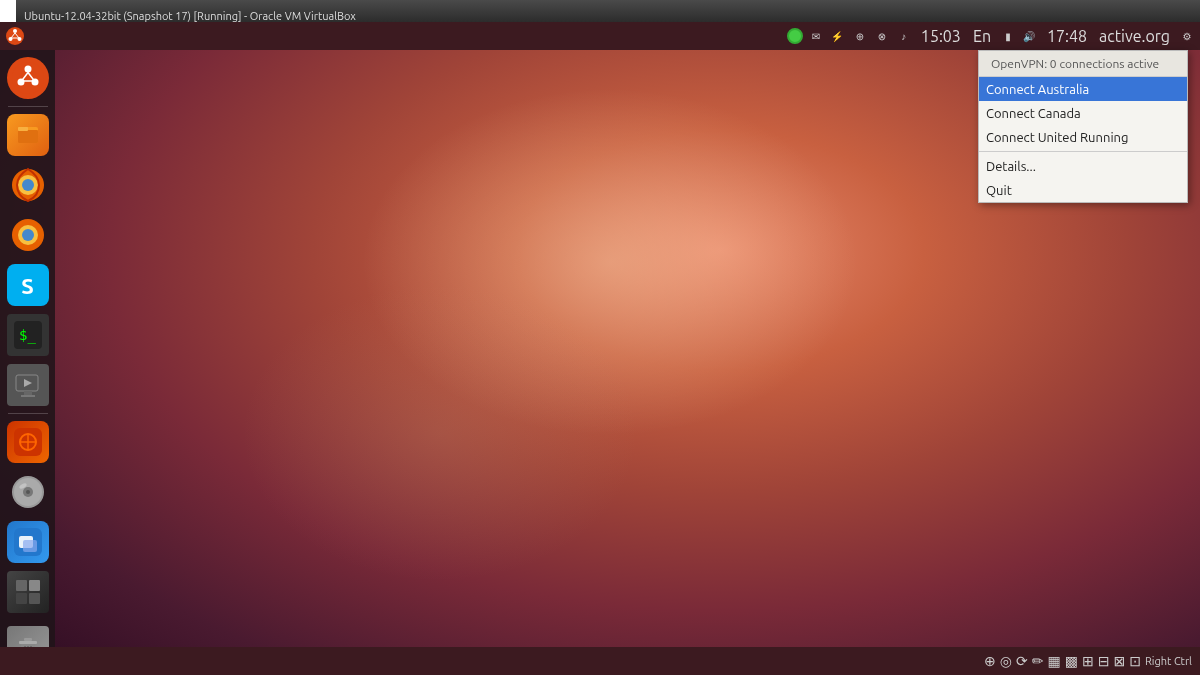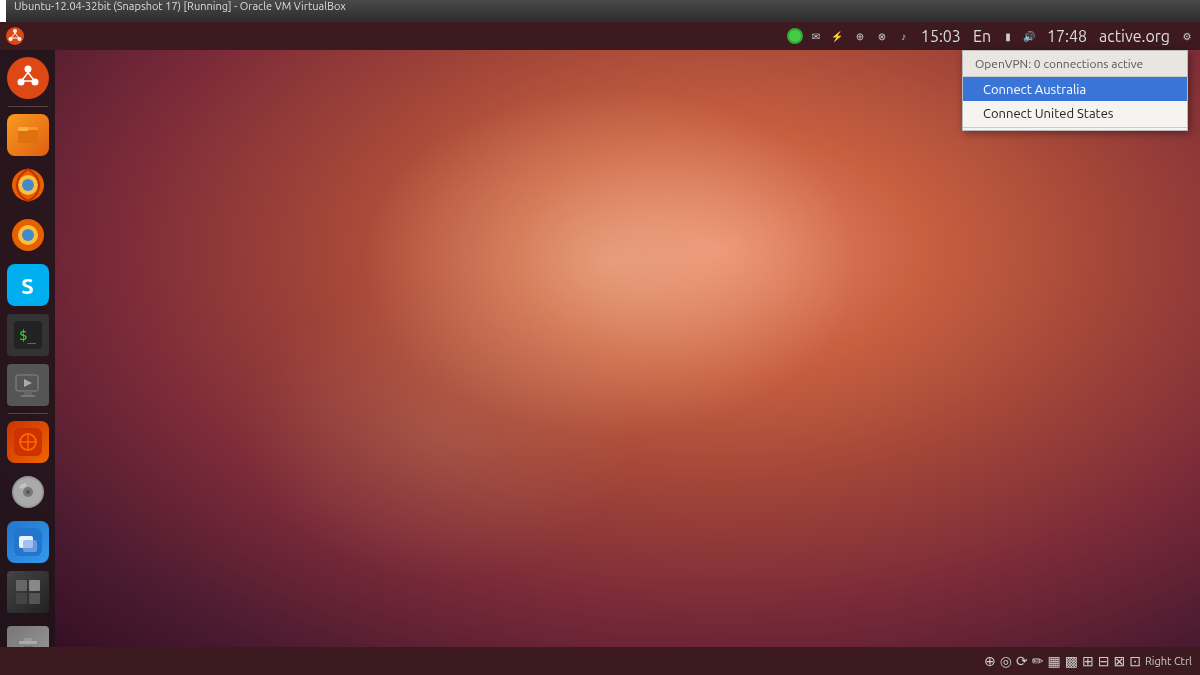--- a/index.html
+++ b/index.html
@@ -9,24 +9,24 @@
       overflow: hidden;
       font-family: 'Ubuntu', sans-serif;
       position: relative;
     }
 
     
     #vbox-titlebar {
       height: 22px;
       background: linear-gradient(to bottom, #4a4a4a, #2c2c2c);
       display: flex;
-      align-items: flex-start;
+      align-items: flex-end;
       padding: 0 8px;
       position: absolute;
-      top: 0; left: 6px; right: 0;
+      top: 0; left: 16px; right: 0;
       z-index: 100;
     }
     #vbox-titlebar span {
       color: #ddd;
       font-size: 11px;
     }
 
     
     #desktop {
       position: absolute;
@@ -156,38 +156,38 @@
     .icon-unity { background: linear-gradient(135deg, #cc3300, #ee6600); border-radius: 8px; }
     .icon-virtualbox { background: linear-gradient(135deg, #2277cc, #3399ee); border-radius: 8px; }
     .icon-workspace { background: linear-gradient(135deg, #444, #222); border-radius: 4px; }
     .icon-trash { background: linear-gradient(135deg, #777, #999); border-radius: 4px; }
 
     
     #context-menu {
       position: absolute;
       top: 28px;
       right: 12px;
-      width: 226px;
+      width: 210px;
       background: #f5f4f0;
       border: 1px solid #bbb;
       box-shadow: 2px 2px 8px rgba(0,0,0,0.4);
       z-index: 200;
       font-size: 13px;
     }
 
     .menu-header {
       padding: 6px 12px;
       background: #e8e6e0;
       color: #555;
       font-size: 12px;
       border-bottom: 1px solid #ccc;
     }
 
     .menu-item {
-      padding: 5px 20px;
+      padding: 5px 7px;
       cursor: pointer;
       color: #222;
       white-space: nowrap;
     }
 
     .menu-item.highlighted {
       background: #3875d7;
       color: white;
     }
 
@@ -426,27 +426,30 @@
       </div>
     </div>
 
   </div>
 
   <div id="context-menu">
     <div class="menu-header">OpenVPN: 0 connections active</div>
 
     <div class="menu-item highlighted">Connect Australia</div>
 
-
-
-    <div class="menu-item">Connect United States</div>
+    <div class="menu-item">Connect Canada</div>
+
+
+    <div class="menu-item">Connect United Running</div>
 
     <div class="menu-separator"></div>
 
-
+    <div class="menu-item">Details...</div>
+
+    <div class="menu-item">Quit</div>
   </div>
 
   <div id="bottom-panel">
     <div class="bottom-tray">
       <span class="bottom-icon">⊕</span>
       <span class="bottom-icon">◎</span>
       <span class="bottom-icon">⟳</span>
       <span class="bottom-icon">✏</span>
       <span class="bottom-icon">▦</span>
       <span class="bottom-icon">▩</span>

